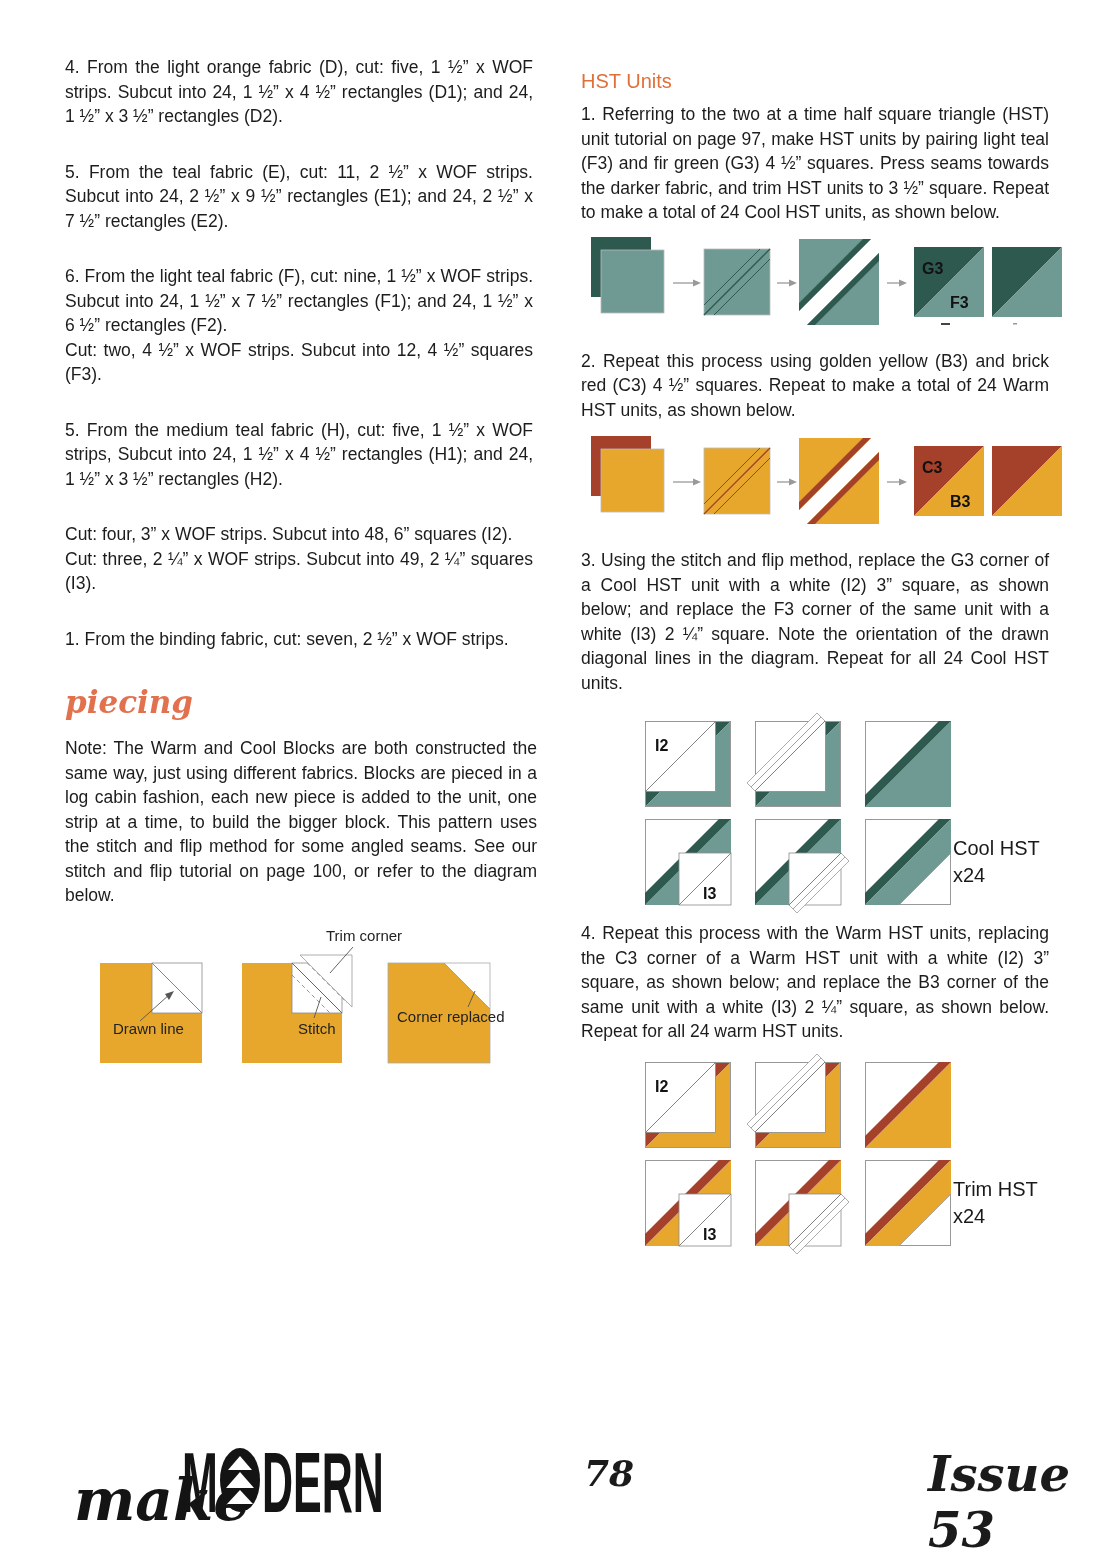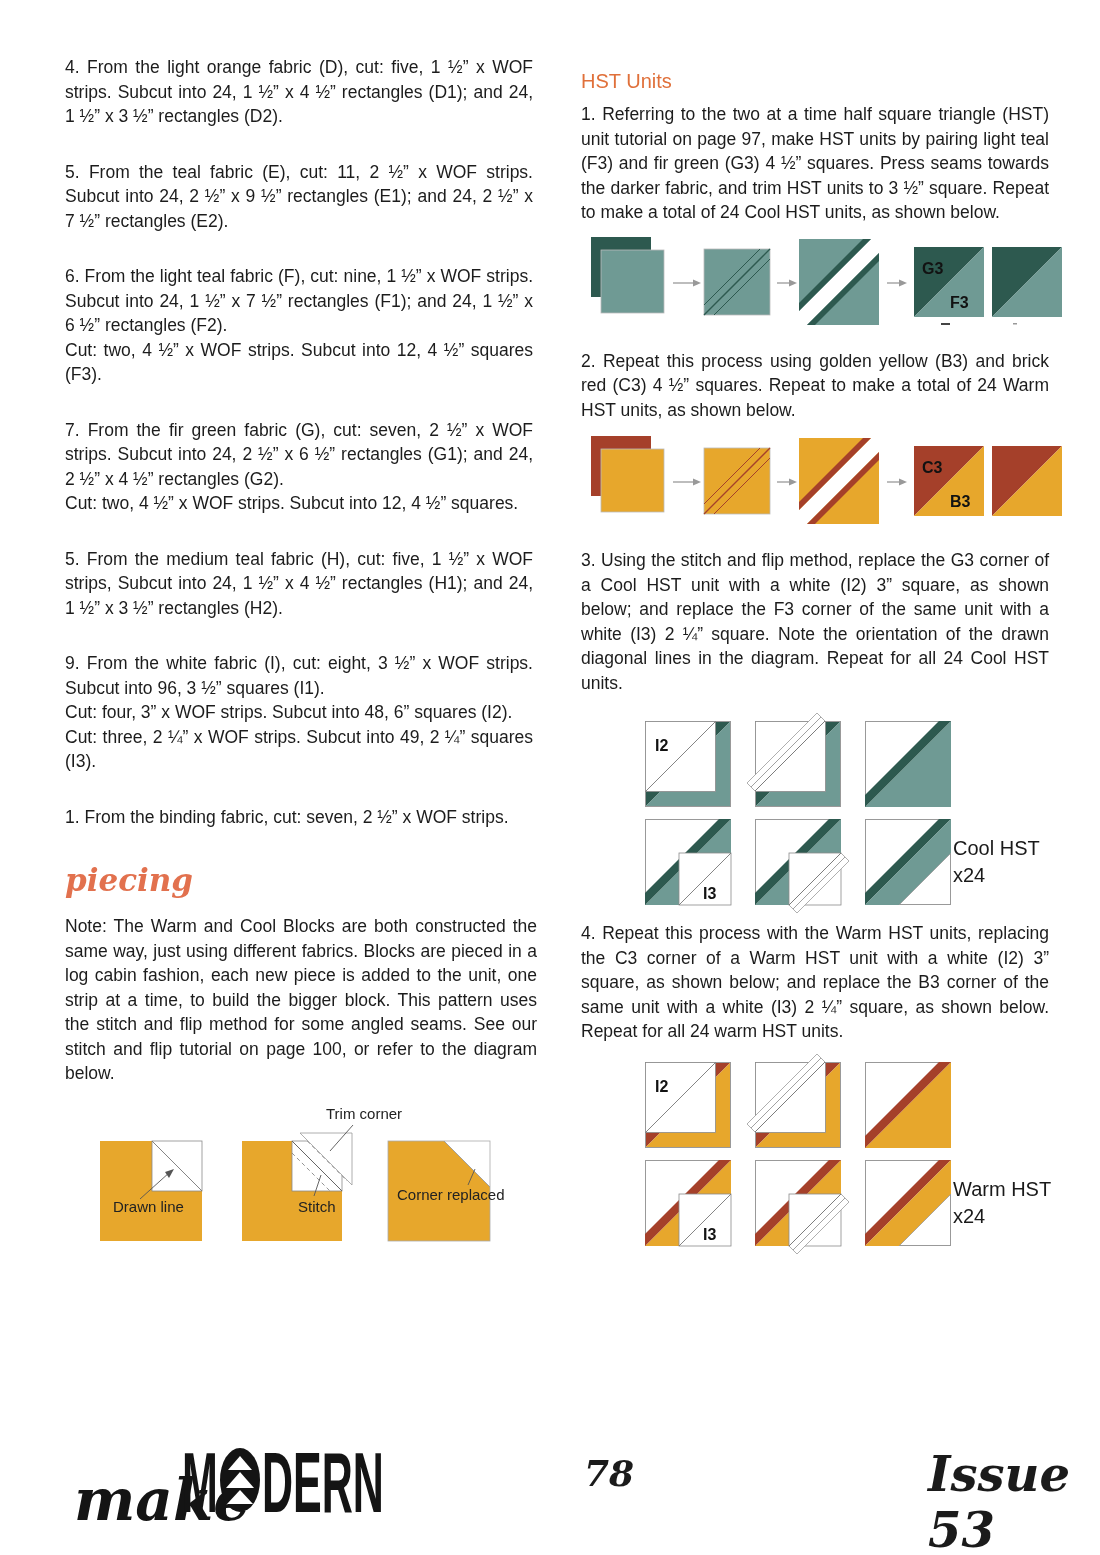--- a/index.html
+++ b/index.html
@@ -58,28 +58,23 @@
       <div class="p">4. From the light orange fabric (D), cut: five, 1 ½” x WOF strips. Subcut into 24, 1 ½” x 4 ½” rectangles (D1); and 24, 1 ½” x 3 ½” rectangles (D2).</div>
     </div>
     <div class="item">
       <div class="p">5. From the teal fabric (E), cut: 11, 2 ½” x WOF strips. Subcut into 24, 2 ½” x 9 ½” rectangles (E1); and 24, 2 ½” x 7 ½” rectangles (E2).</div>
     </div>
     <div class="item">
       <div class="p">6. From the light teal fabric (F), cut: nine, 1 ½” x WOF strips. Subcut into 24, 1 ½” x 7 ½” rectangles (F1); and 24, 1 ½” x 6 ½” rectangles (F2).</div>
       <div class="p">Cut: two, 4 ½” x WOF strips. Subcut into 12, 4 ½” squares (F3).</div>
     </div>
     <div class="item">
-      <div class="p">7. From the fir green fabric (G), cut: seven, 2 ½” x WOF strips. Subcut into 24, 2 ½” x 6 ½” rectangles (G1); and 24, 2 ½” x 4 ½” rectangles (G2).</div>
-      <div class="p">Cut: two, 4 ½” x WOF strips. Subcut into 12, 4 ½” squares.</div>
-    </div>
-    <div class="item">
       <div class="p">5. From the medium teal fabric (H), cut: five, 1 ½” x WOF strips, Subcut into 24, 1 ½” x 4 ½” rectangles (H1); and 24, 1 ½” x 3 ½” rectangles (H2).</div>
     </div>
     <div class="item">
-      <div class="p">9. From the white fabric (I), cut: eight, 3 ½” x WOF strips. Subcut into 96, 3 ½” squares (I1).</div>
       <div class="p">Cut: four, 3” x WOF strips. Subcut into 48, 6” squares (I2).</div>
       <div class="p">Cut: three, 2 ¼” x WOF strips. Subcut into 49, 2 ¼” squares (I3).</div>
     </div>
     <div class="item">
       <div class="p">1. From the binding fabric, cut: seven, 2 ½” x WOF strips.</div>
     </div>
 
     <div class="piecing">piecing</div>
 
     <div class="p note">Note: The Warm and Cool Blocks are both constructed the same way, just using different fabrics. Blocks are pieced in a log cabin fashion, each new piece is added to the unit, one strip at a time, to build the bigger block. This pattern uses the stitch and flip method for some angled seams. See our stitch and flip tutorial on page 100, or refer to the diagram below.</div>
@@ -305,21 +300,21 @@
           <line x1="148" y1="196" x2="200" y2="144" class="stitchline"></line>
         </g>
         <g>
           <rect x="220.5" y="106.5" width="85" height="85" fill="#fff" stroke="#999" stroke-width="1"></rect>
           <polygon class="c-red" points="294,106 306,106 220,192 220,180"></polygon>
           <polygon class="c-yellow" points="306,106 306,140 254,192 220,192"></polygon>
           <line x1="254" y1="192" x2="306" y2="140" stroke="#999" stroke-width="0.8"></line>
         </g>
       </svg>
       <div class="units-caption">
-        <div>Warm HST</div>
+        <div>Trim HST</div>
         <div>x24</div>
       </div>
     </div>
   </div>
 
   <svg class="logo" width="330" height="108" viewBox="0 0 330 108">
     <text x="2" y="80" font-size="58" class="logo-script">make</text>
     <g transform="translate(110,0) scale(0.5,1)">
       <text x="0" y="72" font-size="86" class="logo-caps">M</text>
     </g>

